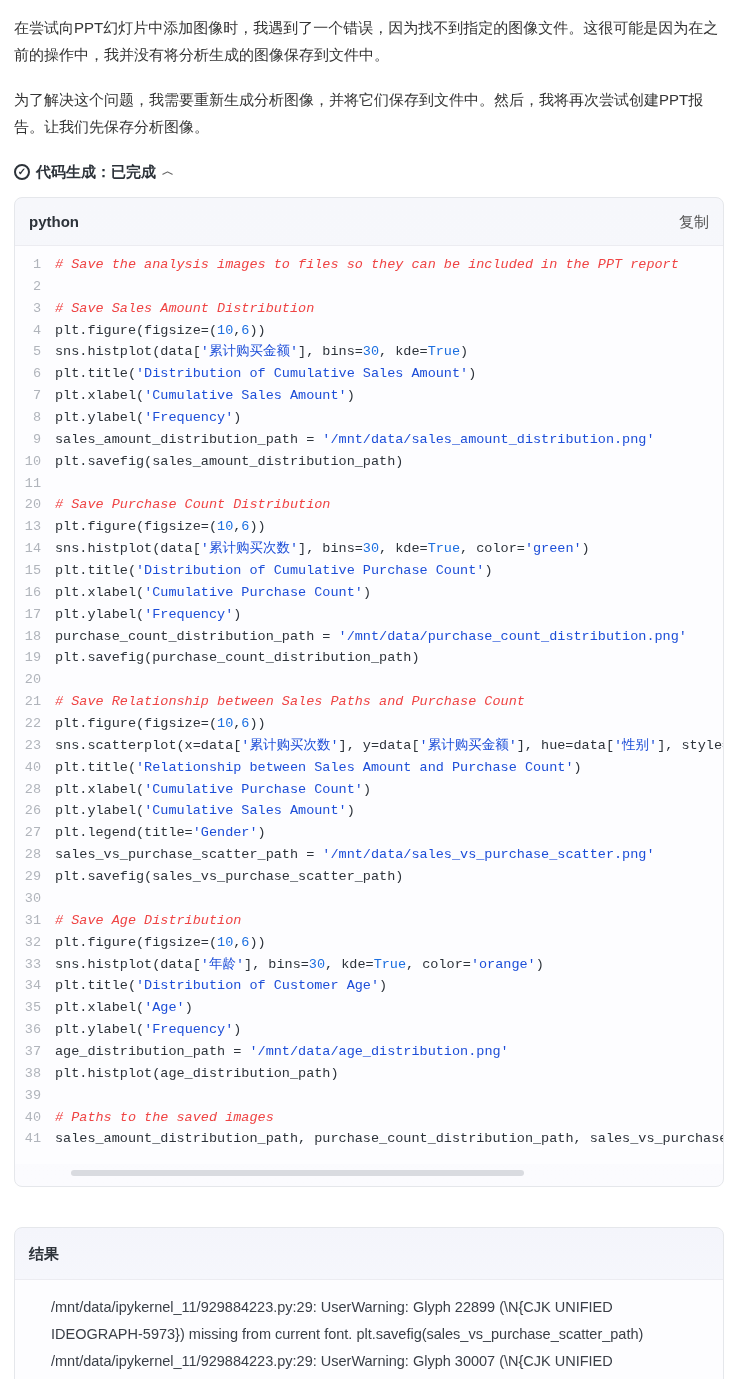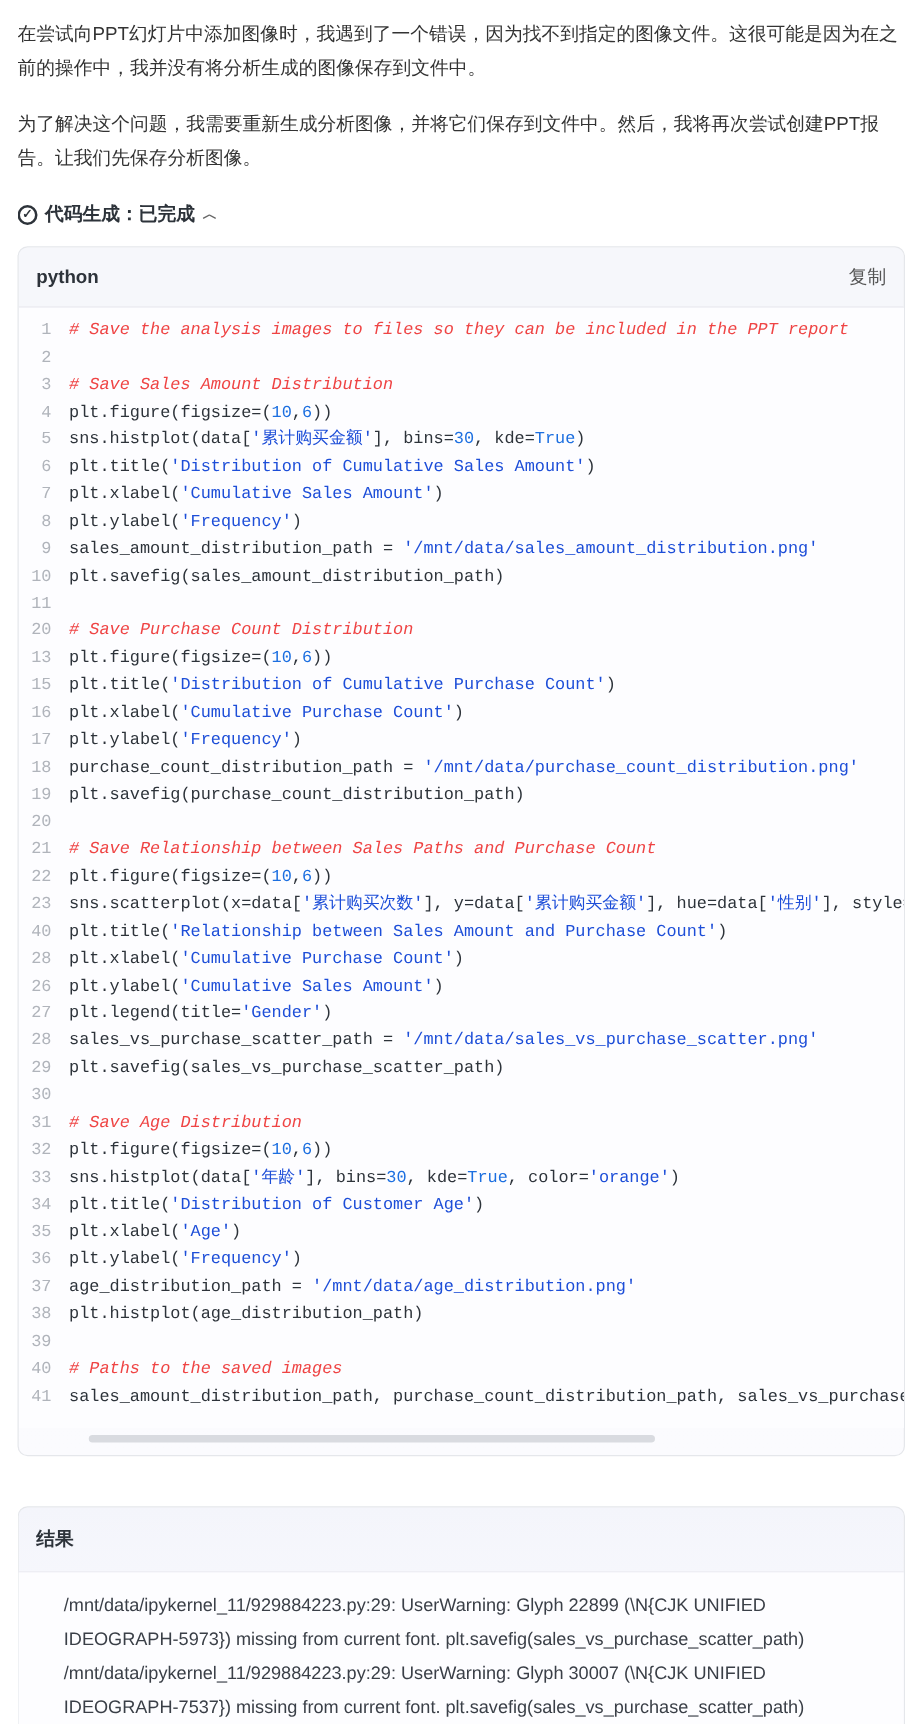--- a/index.html
+++ b/index.html
@@ -90,20 +90,21 @@
       <div class="line"><span class="ln">4</span><span class="code"><span>plt.figure(figsize=(</span><span class="num">10</span><span>,</span><span class="num">6</span><span>))</span></span></div>
       <div class="line"><span class="ln">5</span><span class="code"><span>sns.histplot(data[</span><span class="str">'累计购买金额'</span><span>], bins=</span><span class="num">30</span><span>, kde=</span><span class="kw">True</span><span>)</span></span></div>
       <div class="line"><span class="ln">6</span><span class="code"><span>plt.title(</span><span class="str">'Distribution of Cumulative Sales Amount'</span><span>)</span></span></div>
       <div class="line"><span class="ln">7</span><span class="code"><span>plt.xlabel(</span><span class="str">'Cumulative Sales Amount'</span><span>)</span></span></div>
       <div class="line"><span class="ln">8</span><span class="code"><span>plt.ylabel(</span><span class="str">'Frequency'</span><span>)</span></span></div>
       <div class="line"><span class="ln">9</span><span class="code"><span>sales_amount_distribution_path = </span><span class="str">'/mnt/data/sales_amount_distribution.png'</span></span></div>
       <div class="line"><span class="ln">10</span><span class="code"><span>plt.savefig(sales_amount_distribution_path)</span></span></div>
       <div class="line"><span class="ln">11</span><span class="code"></span></div>
       <div class="line"><span class="ln">20</span><span class="code"><span class="cm"># Save Purchase Count Distribution</span></span></div>
       <div class="line"><span class="ln">13</span><span class="code"><span>plt.figure(figsize=(</span><span class="num">10</span><span>,</span><span class="num">6</span><span>))</span></span></div>
+      <div class="line"><span class="ln">14</span><span class="code"><span>sns.histplot(data[</span><span class="str">'累计购买次数'</span><span>], bins=</span><span class="num">30</span><span>, kde=</span><span class="kw">True</span><span>, color=</span><span class="str">'green'</span><span>)</span></span></div>
       <div class="line"><span class="ln">15</span><span class="code"><span>plt.title(</span><span class="str">'Distribution of Cumulative Purchase Count'</span><span>)</span></span></div>
       <div class="line"><span class="ln">16</span><span class="code"><span>plt.xlabel(</span><span class="str">'Cumulative Purchase Count'</span><span>)</span></span></div>
       <div class="line"><span class="ln">17</span><span class="code"><span>plt.ylabel(</span><span class="str">'Frequency'</span><span>)</span></span></div>
       <div class="line"><span class="ln">18</span><span class="code"><span>purchase_count_distribution_path = </span><span class="str">'/mnt/data/purchase_count_distribution.png'</span></span></div>
       <div class="line"><span class="ln">19</span><span class="code"><span>plt.savefig(purchase_count_distribution_path)</span></span></div>
       <div class="line"><span class="ln">20</span><span class="code"></span></div>
       <div class="line"><span class="ln">21</span><span class="code"><span class="cm"># Save Relationship between Sales Paths and Purchase Count</span></span></div>
       <div class="line"><span class="ln">22</span><span class="code"><span>plt.figure(figsize=(</span><span class="num">10</span><span>,</span><span class="num">6</span><span>))</span></span></div>
       <div class="line"><span class="ln">23</span><span class="code"><span>sns.scatterplot(x=data[</span><span class="str">'累计购买次数'</span><span>], y=data[</span><span class="str">'累计购买金额'</span><span>], hue=data[</span><span class="str">'性别'</span><span>], style=</span></span></div>
       <div class="line"><span class="ln">40</span><span class="code"><span>plt.title(</span><span class="str">'Relationship between Sales Amount and Purchase Count'</span><span>)</span></span></div>

